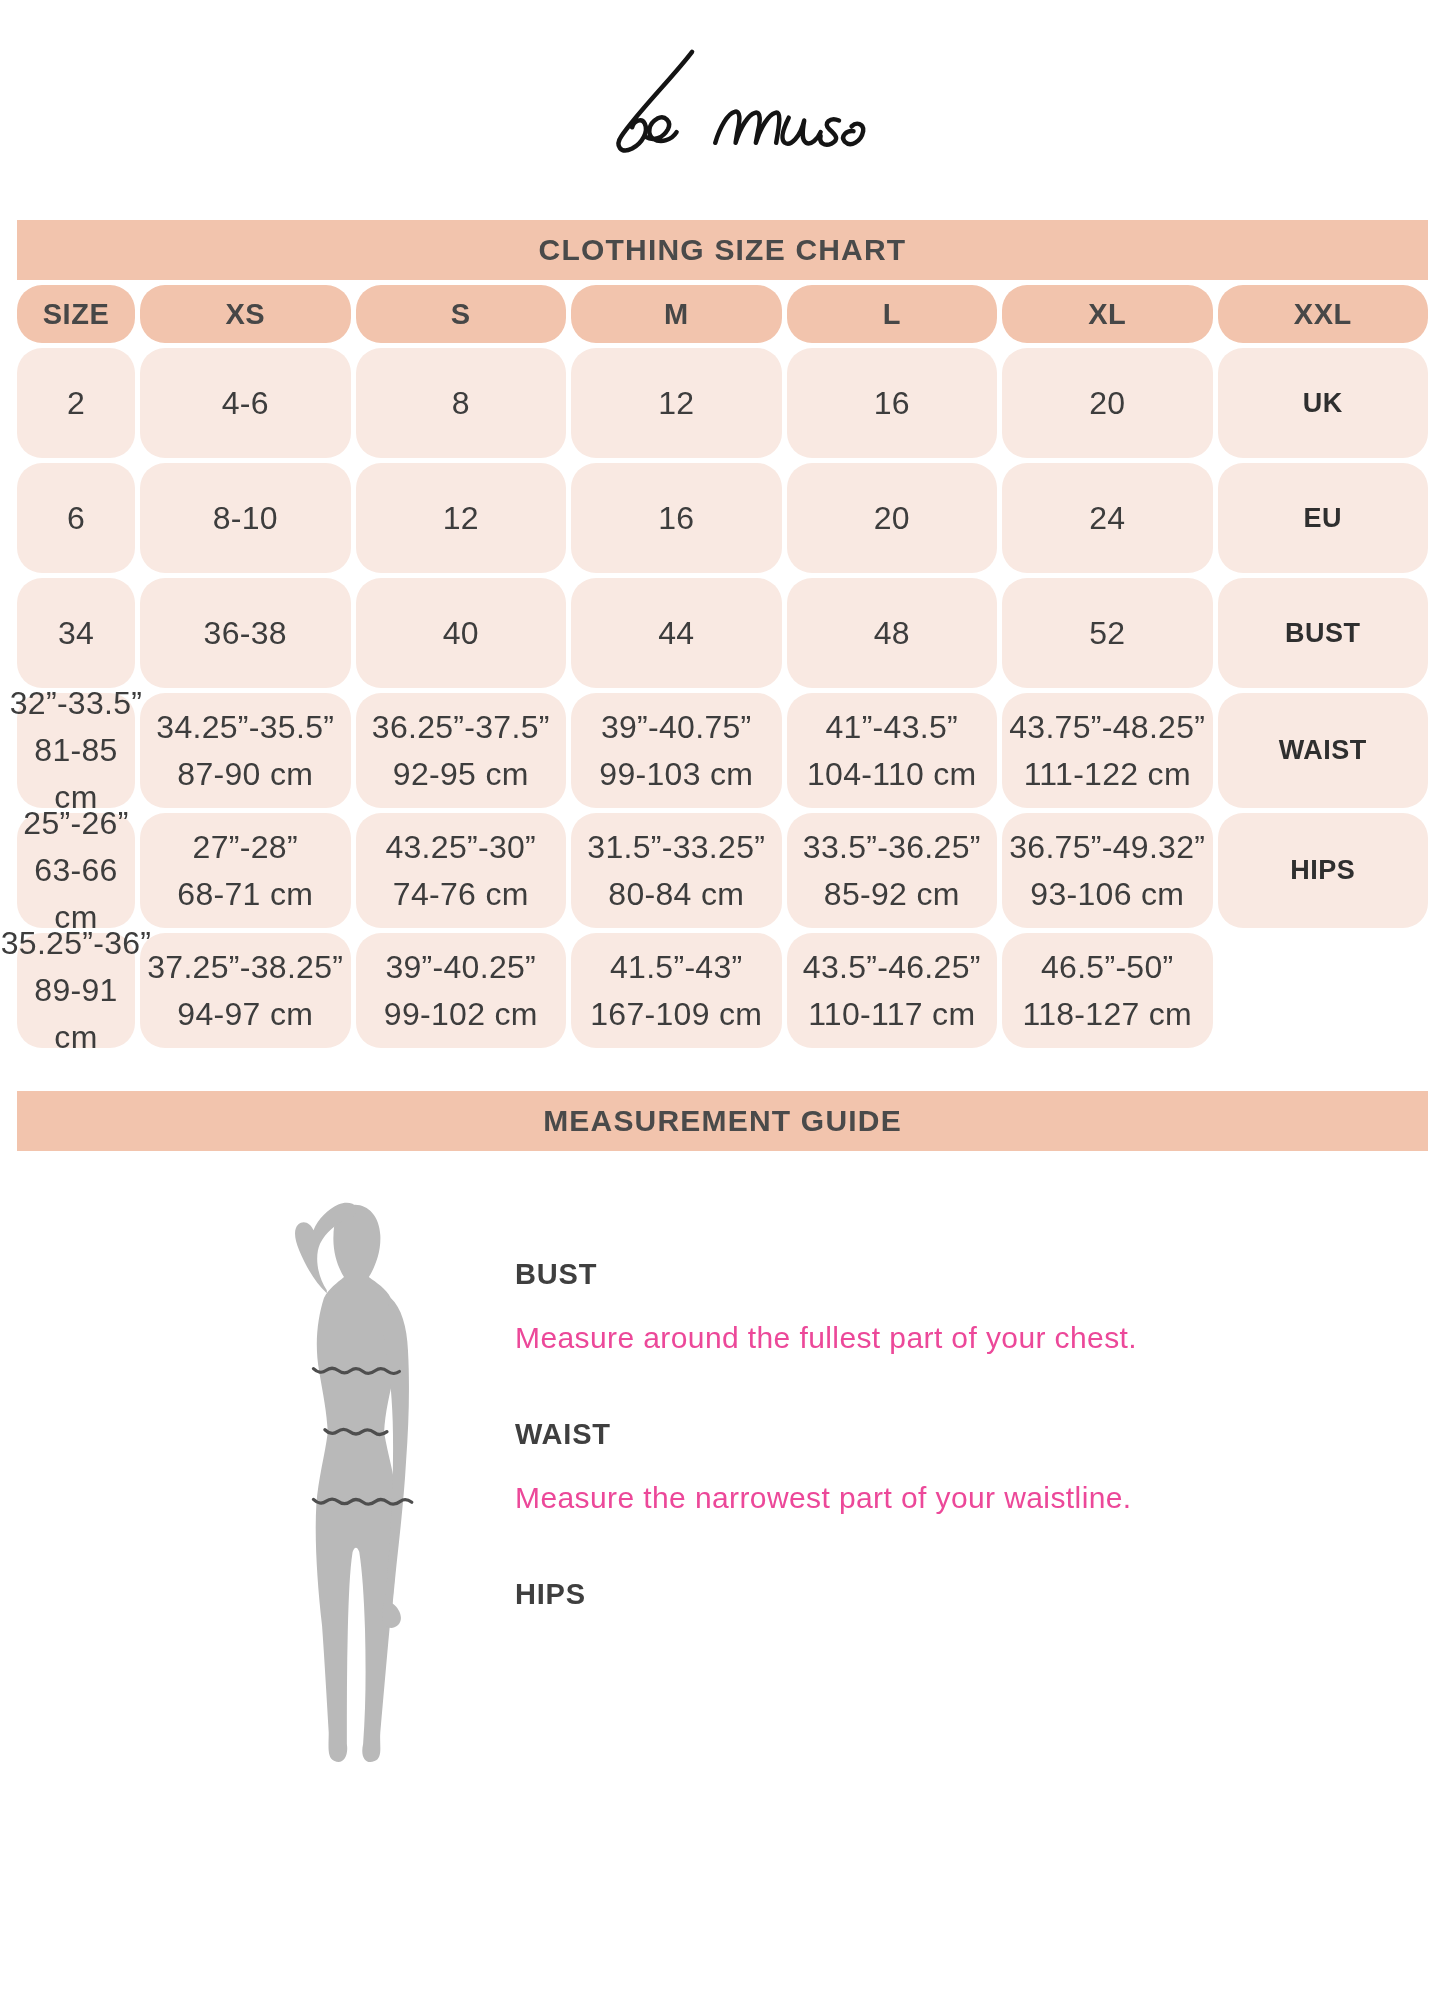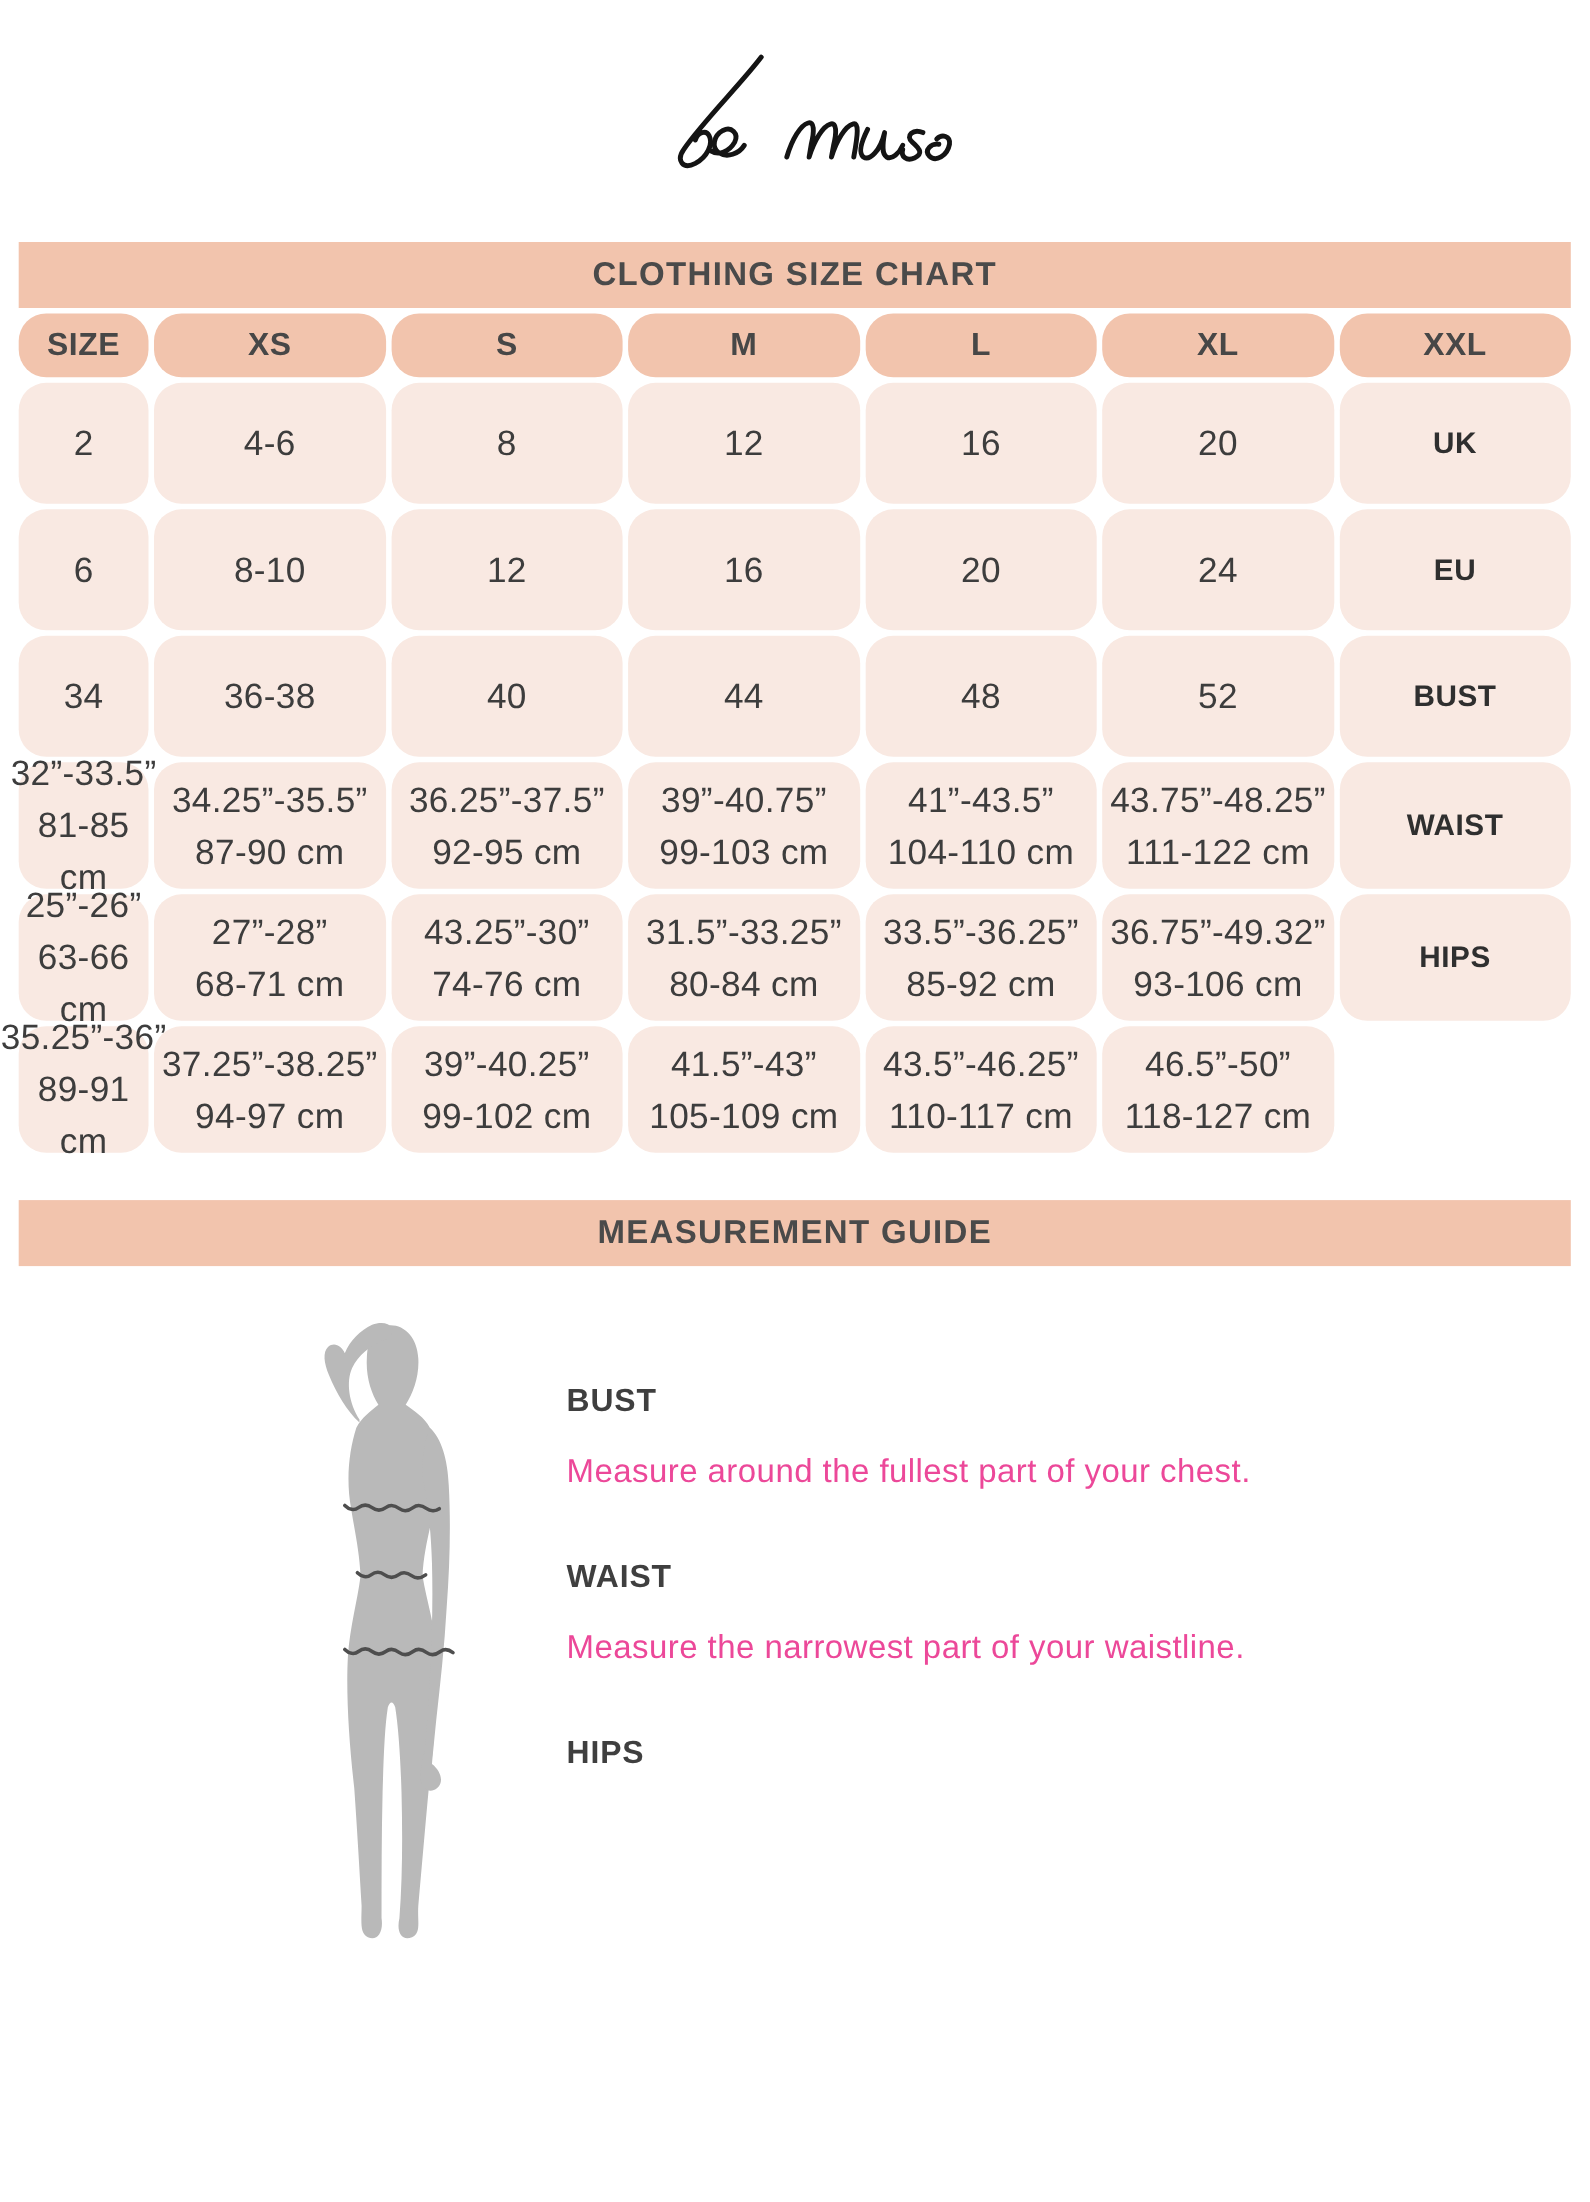--- a/index.html
+++ b/index.html
@@ -145,21 +145,21 @@
       <div class="cell vc">
           <span>37.25”-38.25”</span>
           <span>94-97 cm</span>
         </div>
       <div class="cell vc">
           <span>39”-40.25”</span>
           <span>99-102 cm</span>
         </div>
       <div class="cell vc">
           <span>41.5”-43”</span>
-          <span>105-109 cm</span>
+          <span>167-109 cm</span>
         </div>
       <div class="cell vc">
           <span>43.5”-46.25”</span>
           <span>110-117 cm</span>
         </div>
       <div class="cell vc">
           <span>46.5”-50”</span>
           <span>118-127 cm</span>
         </div>
     </div>

